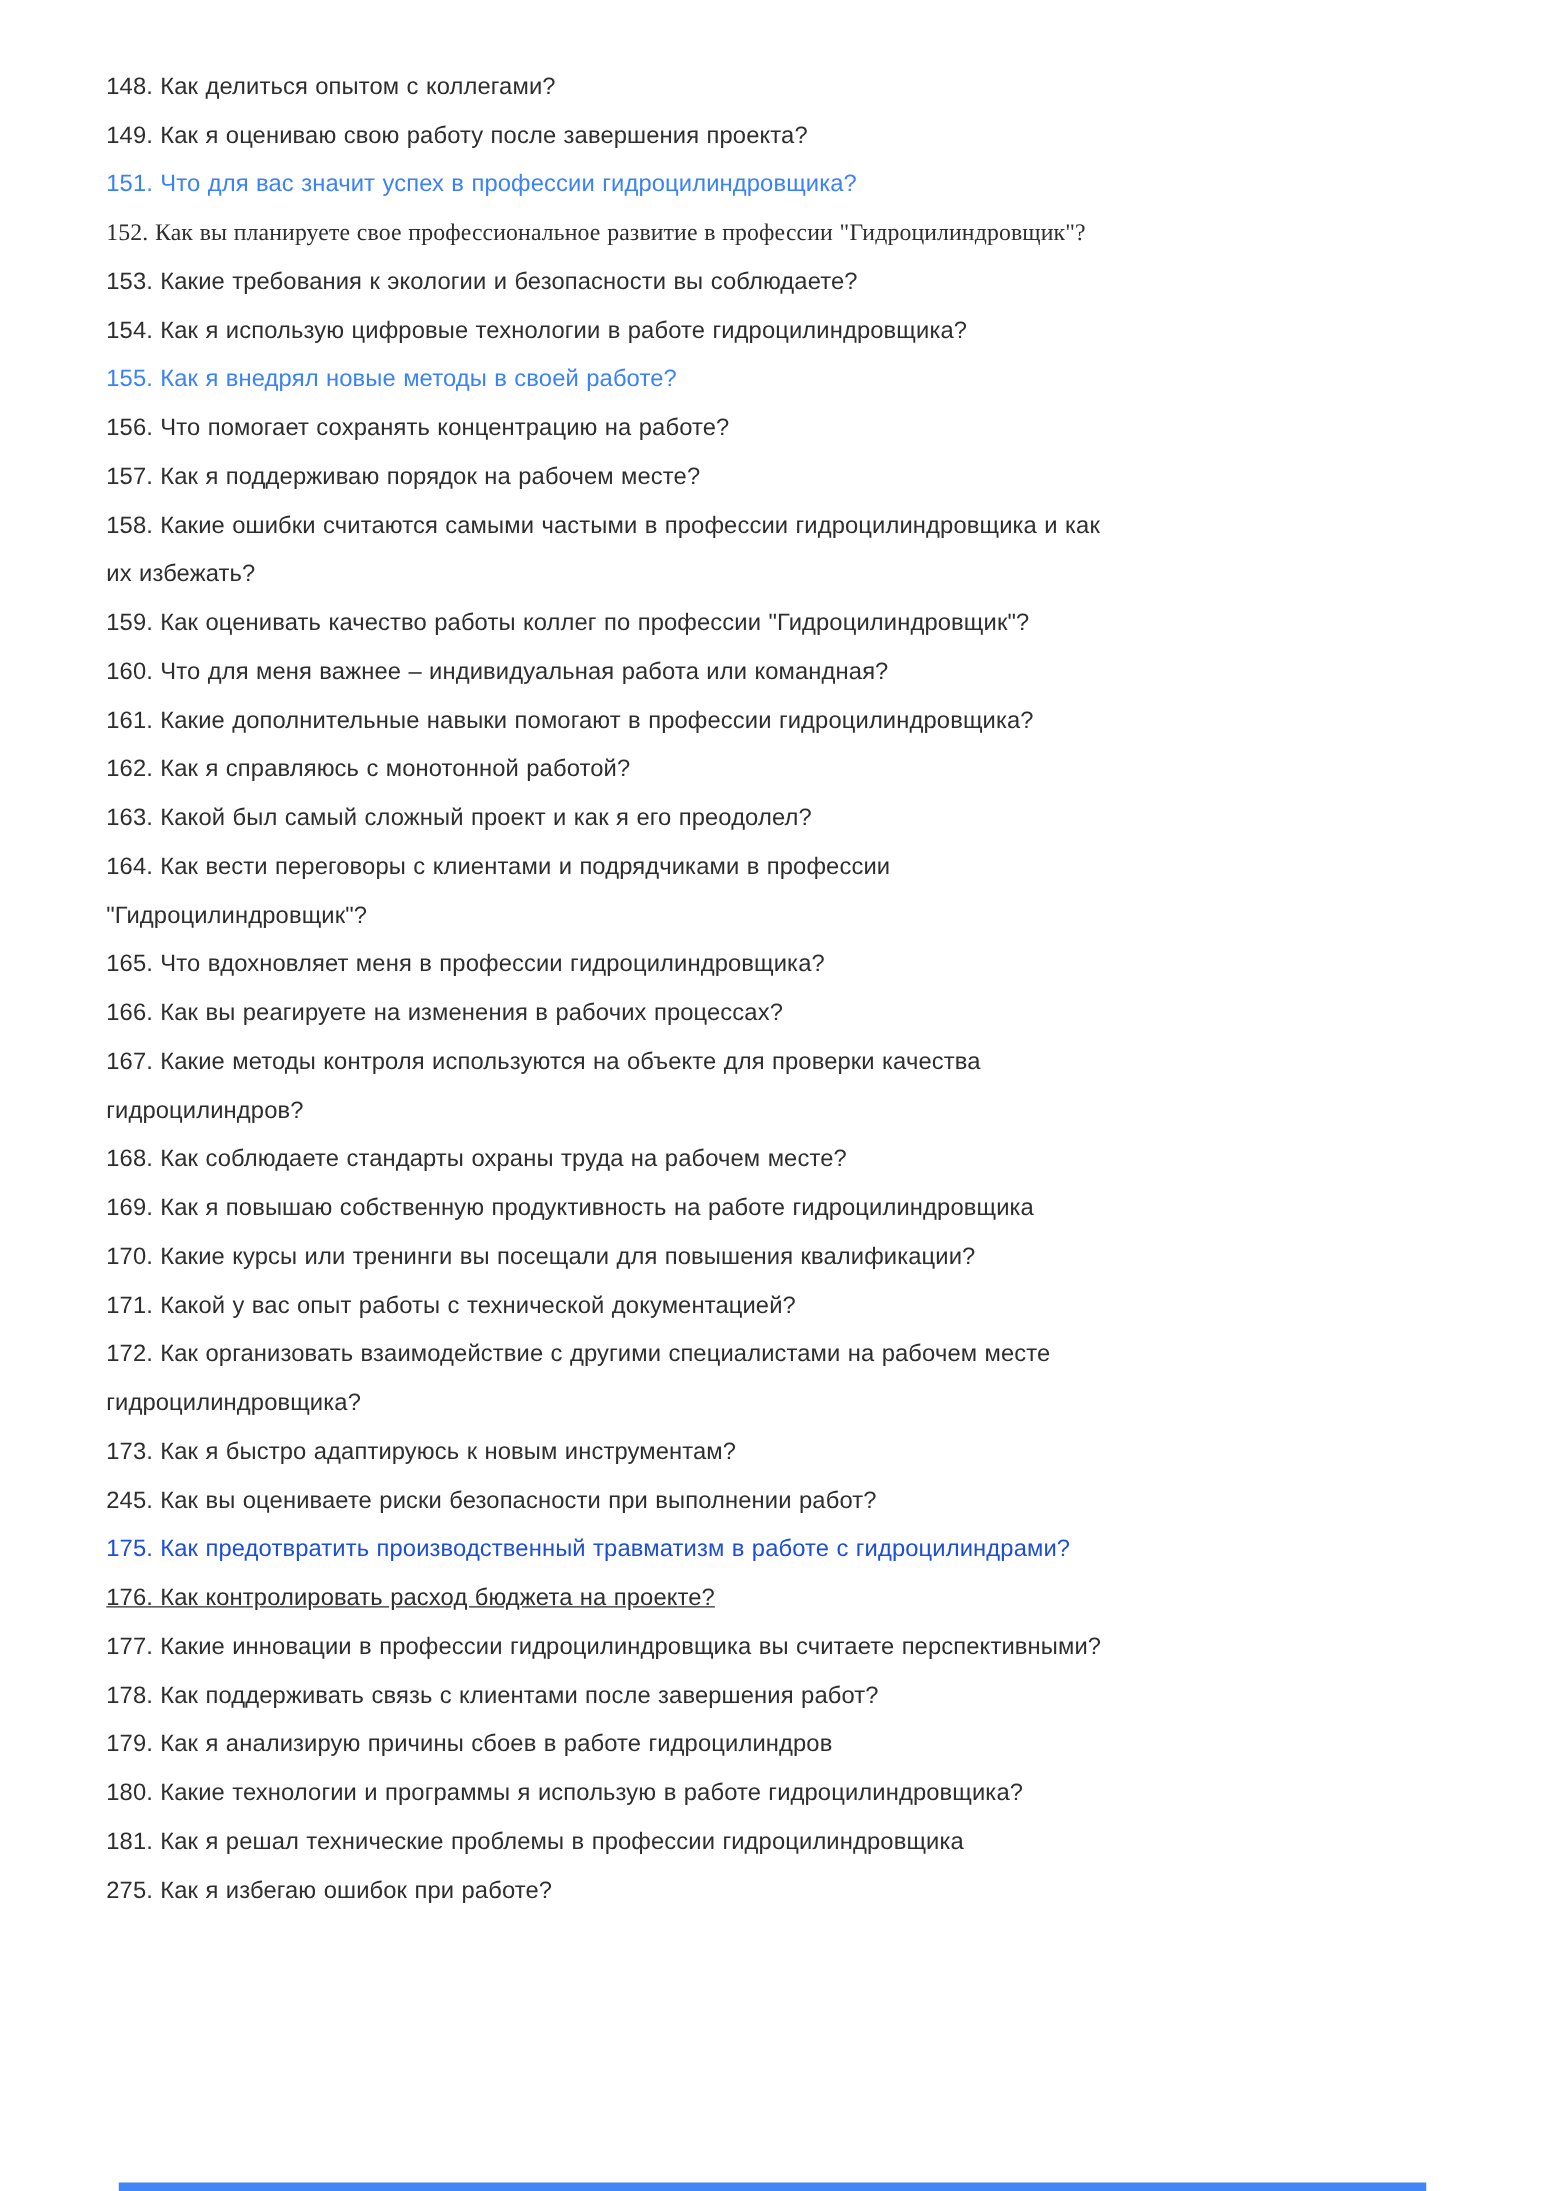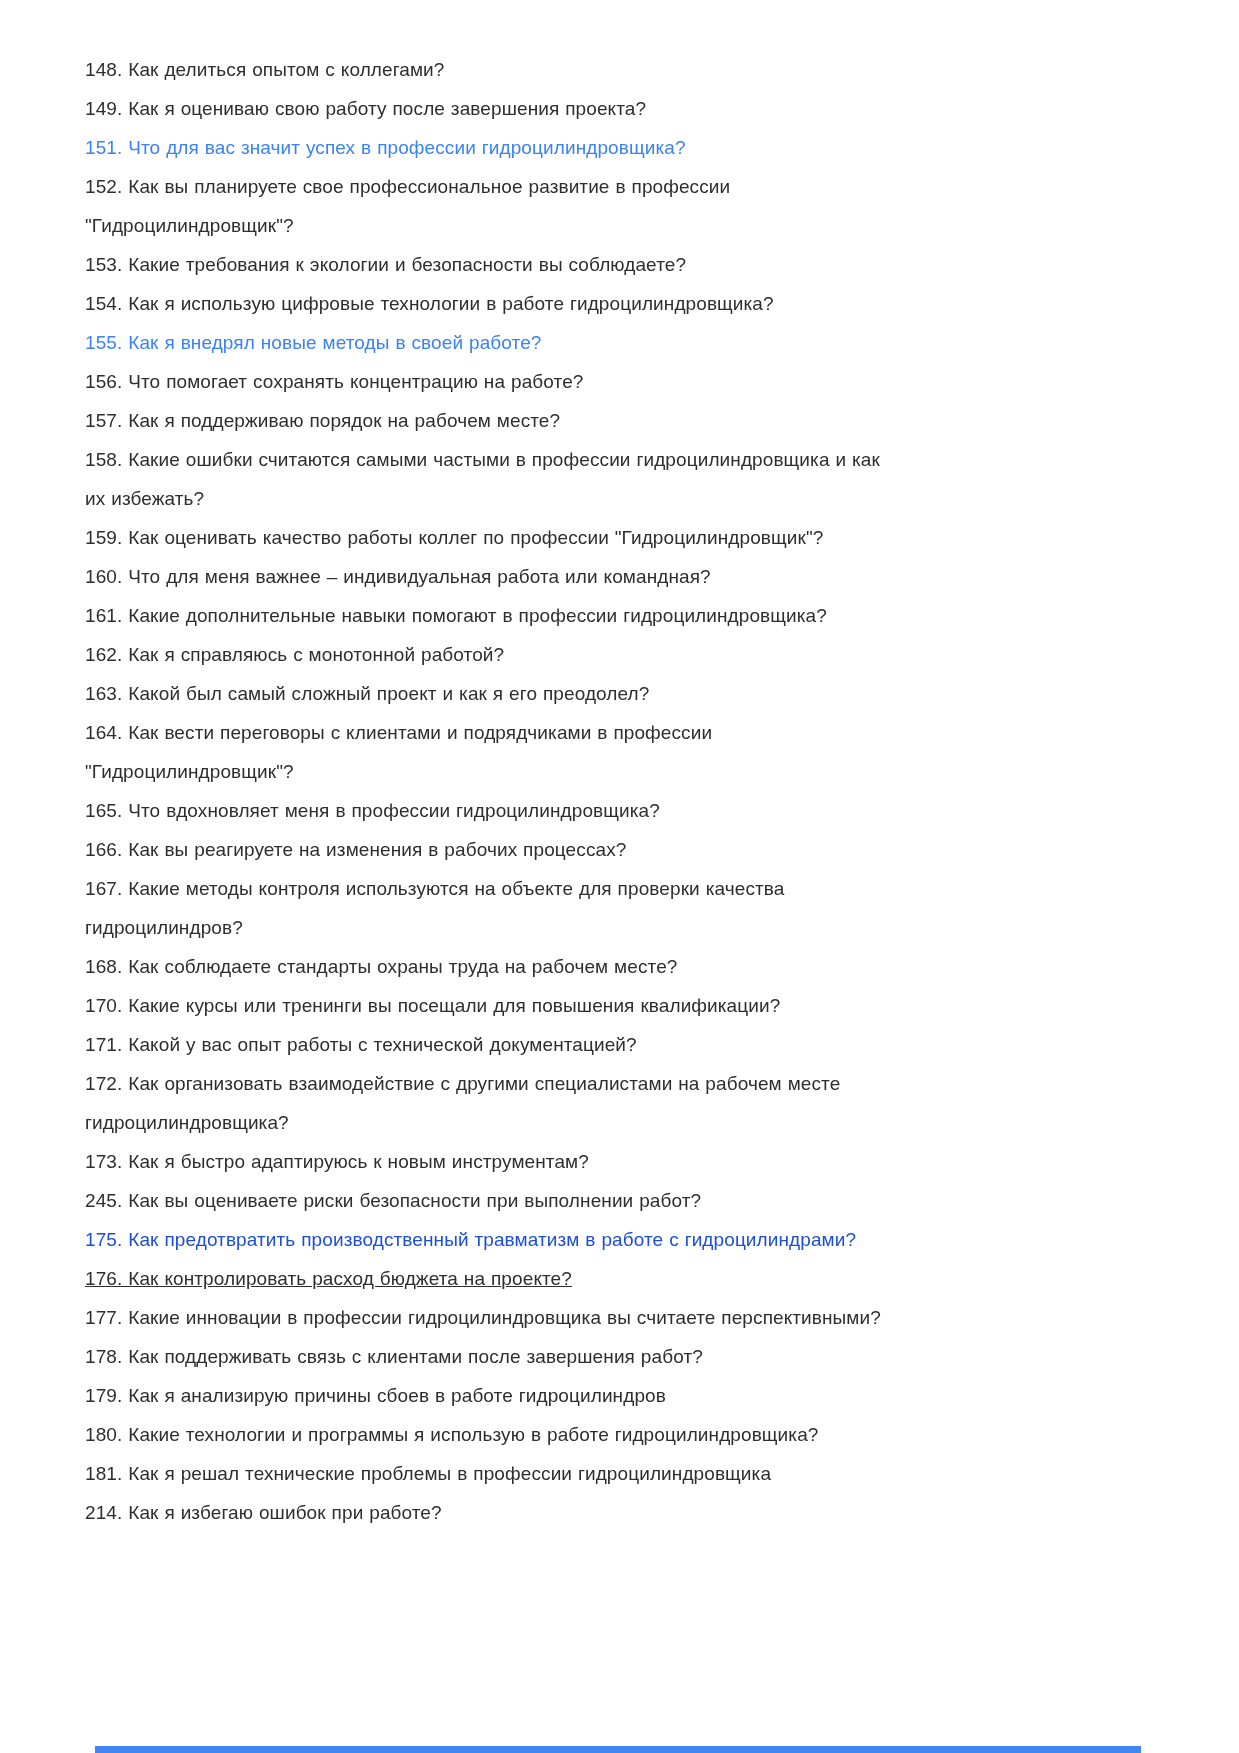--- a/index.html
+++ b/index.html
@@ -41,46 +41,47 @@
   }
 </style>
 </head>
 <body style="background: rgb(255, 255, 255);">
 
 <div class="doc">
   <div class="question-list">
       <p class="question" style="color: rgb(46, 46, 46);">148. Как делиться опытом с коллегами?</p>
       <p class="question" style="color: rgb(46, 46, 46);">149. Как я оцениваю свою работу после завершения проекта?</p>
       <p class="question" style="color: #3b82f6;">151. Что для вас значит успех в профессии гидроцилиндровщика?</p>
-      <p class="question" style="color: rgb(46, 46, 46);">152. Как вы планируете свое профессиональное развитие в профессии "Гидроцилиндровщик"?</p>
+      <p class="question" style="color: rgb(46, 46, 46); font-family: Liberation Serif, serif;">152. Как вы планируете свое профессиональное развитие в профессии "Гидроцилиндровщик"?</p>
       <p class="question" style="color: rgb(46, 46, 46);">153. Какие требования к экологии и безопасности вы соблюдаете?</p>
       <p class="question" style="color: rgb(46, 46, 46);">154. Как я использую цифровые технологии в работе гидроцилиндровщика?</p>
       <p class="question" style="color: #3b82f6;">155. Как я внедрял новые методы в своей работе?</p>
       <p class="question" style="color: rgb(46, 46, 46);">156. Что помогает сохранять концентрацию на работе?</p>
       <p class="question" style="color: rgb(46, 46, 46);">157. Как я поддерживаю порядок на рабочем месте?</p>
       <p class="question" style="color: rgb(46, 46, 46);">158. Какие ошибки считаются самыми частыми в профессии гидроцилиндровщика и как их избежать?</p>
       <p class="question" style="color: rgb(46, 46, 46);">159. Как оценивать качество работы коллег по профессии "Гидроцилиндровщик"?</p>
       <p class="question" style="color: rgb(46, 46, 46);">160. Что для меня важнее – индивидуальная работа или командная?</p>
       <p class="question" style="color: rgb(46, 46, 46);">161. Какие дополнительные навыки помогают в профессии гидроцилиндровщика?</p>
       <p class="question" style="color: rgb(46, 46, 46);">162. Как я справляюсь с монотонной работой?</p>
       <p class="question" style="color: rgb(46, 46, 46);">163. Какой был самый сложный проект и как я его преодолел?</p>
       <p class="question" style="color: rgb(46, 46, 46);">164. Как вести переговоры с клиентами и подрядчиками в профессии "Гидроцилиндровщик"?</p>
       <p class="question" style="color: rgb(46, 46, 46);">165. Что вдохновляет меня в профессии гидроцилиндровщика?</p>
       <p class="question" style="color: rgb(46, 46, 46);">166. Как вы реагируете на изменения в рабочих процессах?</p>
       <p class="question" style="color: rgb(46, 46, 46);">167. Какие методы контроля используются на объекте для проверки качества гидроцилиндров?</p>
       <p class="question" style="color: rgb(46, 46, 46);">168. Как соблюдаете стандарты охраны труда на рабочем месте?</p>
+      <p class="question" style="color: rgb(46, 46, 46);">169. Как я повышаю собственную продуктивность на работе гидроцилиндровщика</p>
       <p class="question" style="color: rgb(46, 46, 46);">170. Какие курсы или тренинги вы посещали для повышения квалификации?</p>
       <p class="question" style="color: rgb(46, 46, 46);">171. Какой у вас опыт работы с технической документацией?</p>
       <p class="question" style="color: rgb(46, 46, 46);">172. Как организовать взаимодействие с другими специалистами на рабочем месте гидроцилиндровщика?</p>
       <p class="question" style="color: rgb(46, 46, 46);">173. Как я быстро адаптируюсь к новым инструментам?</p>
       <p class="question" style="color: rgb(46, 46, 46);">245. Как вы оцениваете риски безопасности при выполнении работ?</p>
       <p class="question" style="color: #1d4ed8;">175. Как предотвратить производственный травматизм в работе с гидроцилиндрами?</p>
       <p class="question" style="color: rgb(46, 46, 46); text-decoration: underline;">176. Как контролировать расход бюджета на проекте?</p>
       <p class="question" style="color: rgb(46, 46, 46);">177. Какие инновации в профессии гидроцилиндровщика вы считаете перспективными?</p>
       <p class="question" style="color: rgb(46, 46, 46);">178. Как поддерживать связь с клиентами после завершения работ?</p>
       <p class="question" style="color: rgb(46, 46, 46);">179. Как я анализирую причины сбоев в работе гидроцилиндров</p>
       <p class="question" style="color: rgb(46, 46, 46);">180. Какие технологии и программы я использую в работе гидроцилиндровщика?</p>
       <p class="question" style="color: rgb(46, 46, 46);">181. Как я решал технические проблемы в профессии гидроцилиндровщика</p>
-      <p class="question" style="color: rgb(46, 46, 46);">214. Как я избегаю ошибок при работе?</p>
+      <p class="question" style="color: rgb(46, 46, 46);">275. Как я избегаю ошибок при работе?</p>
     </div>
 </div>
 
 <div class="bottom-bar" style="background: rgb(66, 133, 244);"></div>
 
 </body></html>

